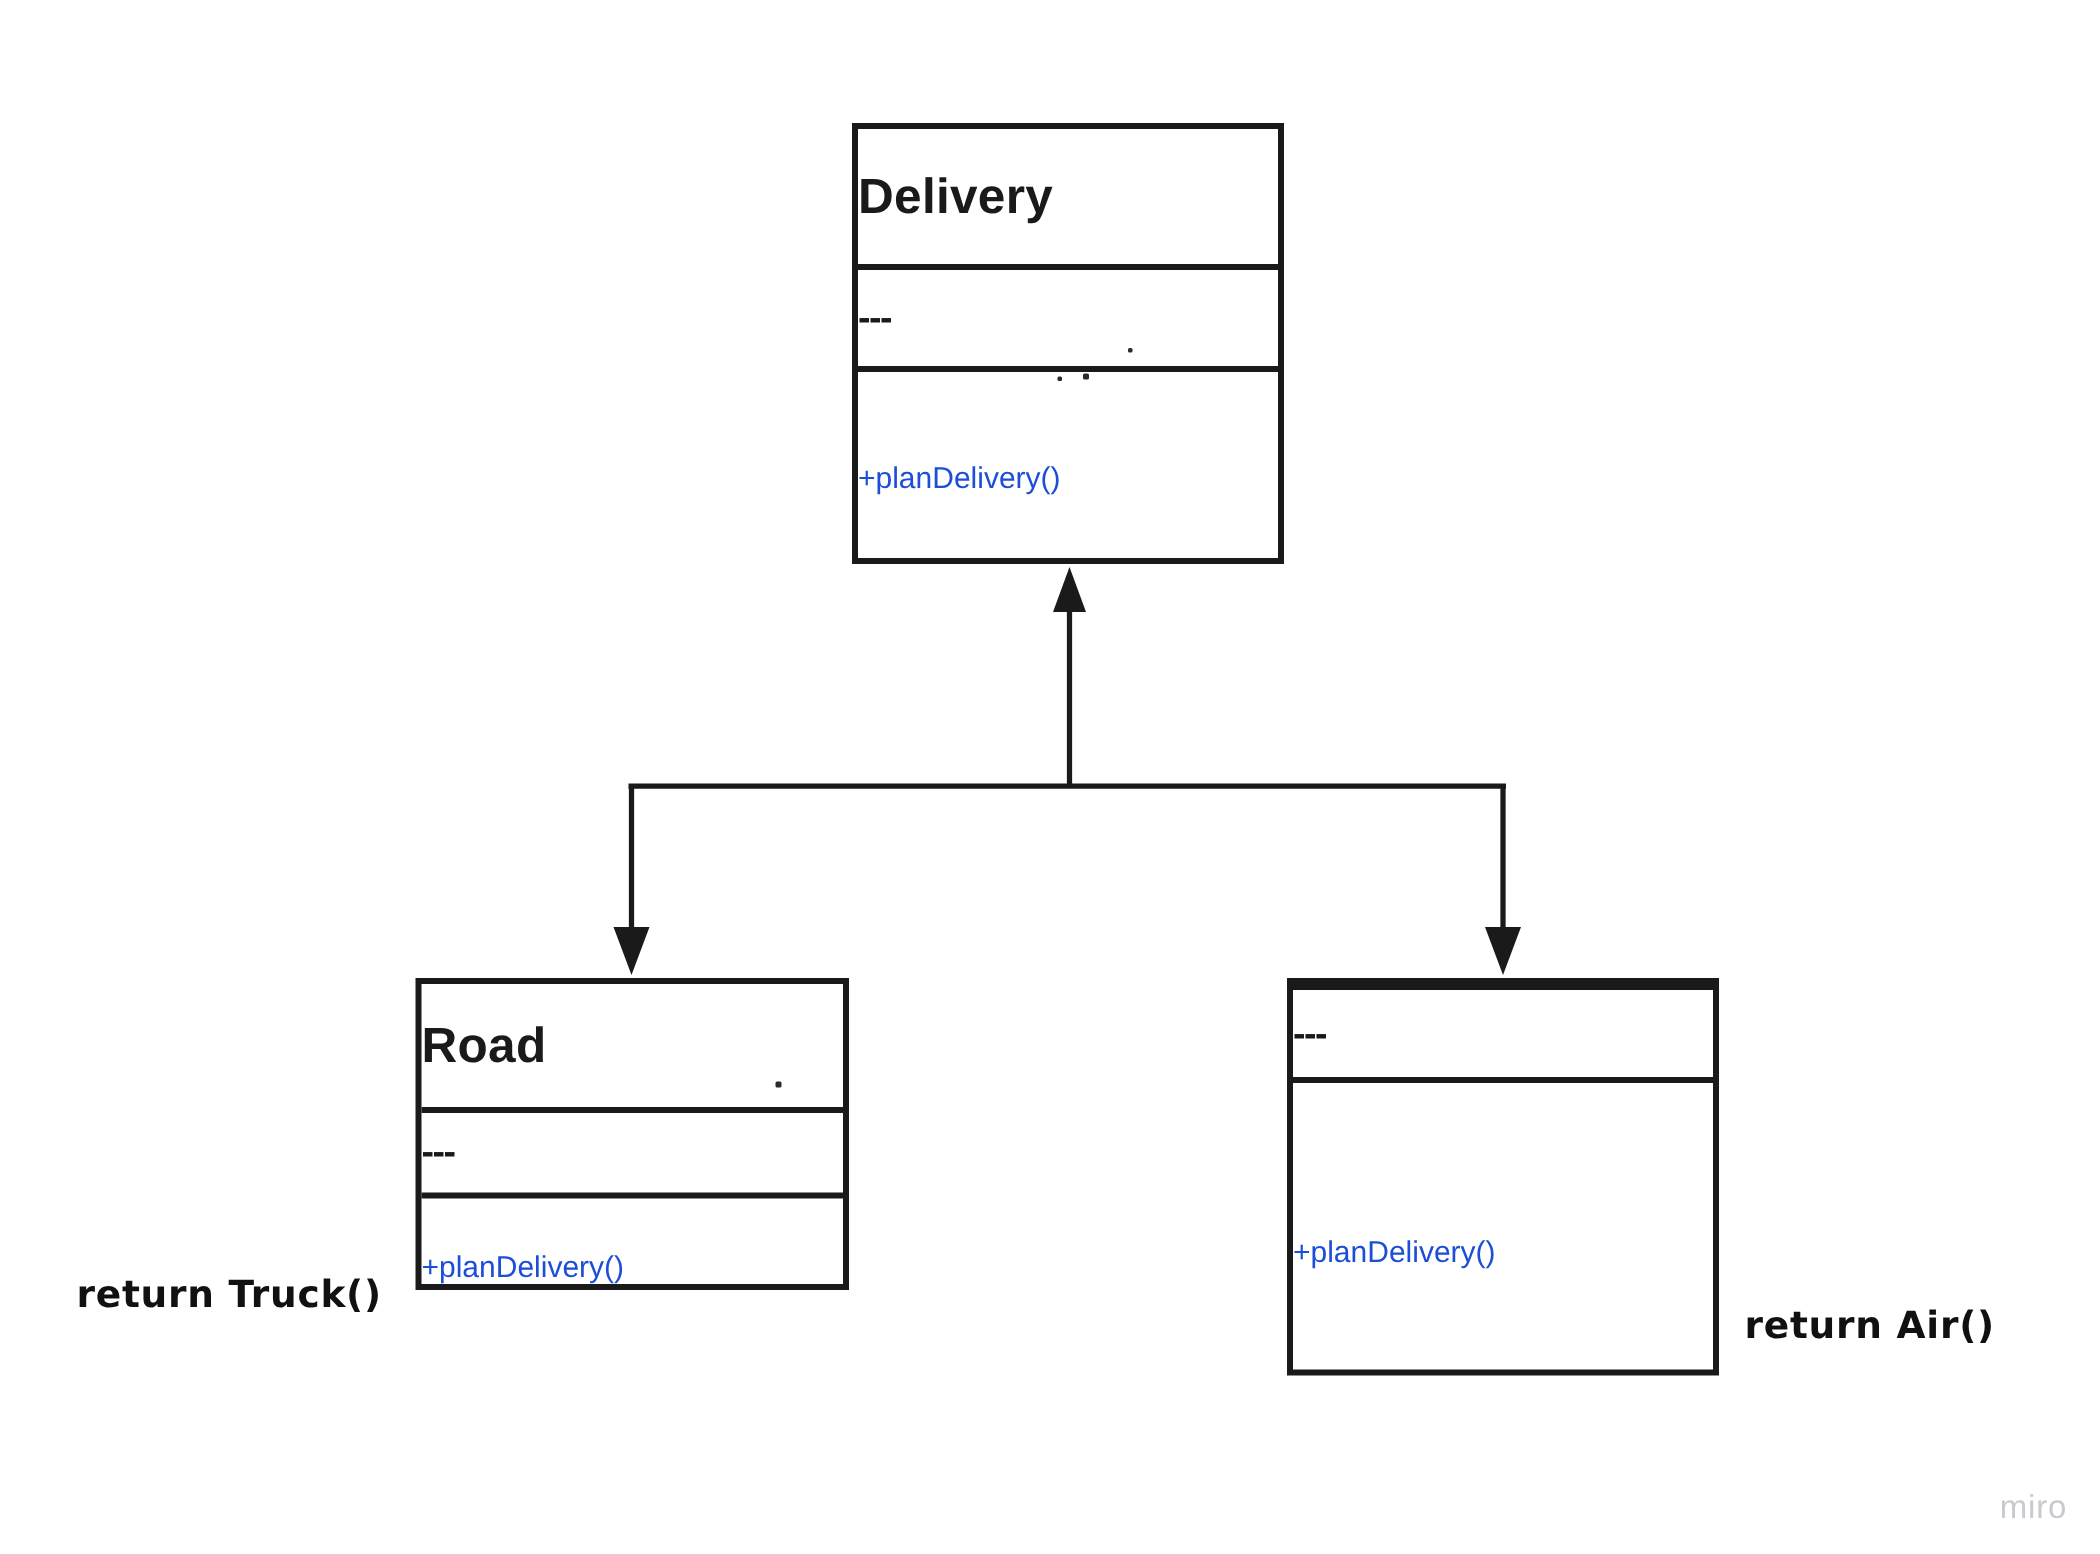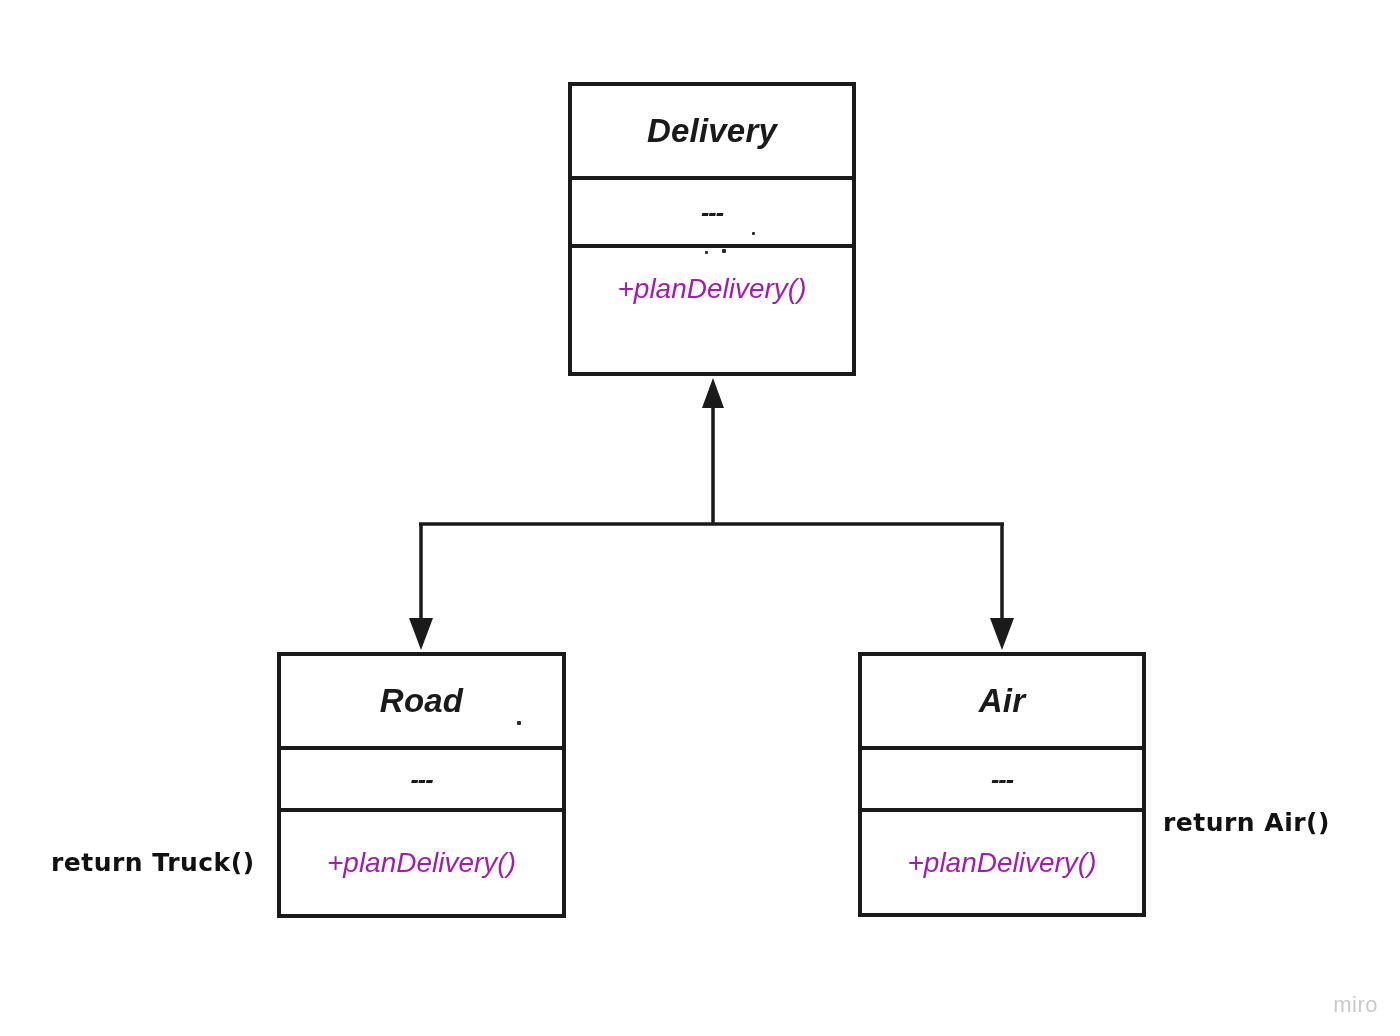--- a/index.html
+++ b/index.html
@@ -24,58 +24,58 @@
     box-sizing: border-box;
     background: #ffffff;
     border: 4px solid #1a1a1a;
     display: flex;
     flex-direction: column;
   }
   .uml-compartment {
     box-sizing: border-box;
     display: flex;
     flex-direction: column;
-    align-items: center;
+    align-items: flex-start;
     justify-content: center;
     text-align: center;
     overflow: hidden;
-    font-style: italic;
   }
   .compartment-divider {
     border-top: 4px solid #1a1a1a;
   }
 
   .class-name {
     font-size: 33px;
     font-weight: bold;
     letter-spacing: 0.2px;
     line-height: 1.1;
     color: #1a1a1a;
   }
   .attr-line {
     font-size: 25px;
     font-weight: 600;
     letter-spacing: -1px;
     color: #1a1a1a;
   }
   .method-line {
-    font-size: 28px;
+    font-size: 20px;
     font-weight: normal;
     line-height: 1.35;
-    color: #a21caf;
+    color: #1d4ed8;
     white-space: nowrap;
+    margin-top: 36px;
   }
 
   
   #class-delivery { left: 568px; top: 82px; width: 288px; height: 294px; }
   #class-delivery .c-title   { height: 90px; }
   #class-delivery .c-attrs   { height: 68px; }
   #class-delivery .c-methods { flex: 1 1 auto; padding-top: 22px; justify-content: flex-start; }
 
-  #class-road { left: 277px; top: 652px; width: 289px; height: 266px; }
+  #class-road { left: 277px; top: 652px; width: 289px; height: 208px; }
   #class-air  { left: 858px; top: 652px; width: 288px; height: 265px; }
   #class-road .c-title, #class-air .c-title     { height: 90px; }
   #class-road .c-attrs, #class-air .c-attrs     { height: 62px; }
   #class-road .c-methods, #class-air .c-methods { flex: 1 1 auto; }
 
   
   #connectors {
     position: absolute;
     left: 0;
     top: 0;
@@ -88,21 +88,21 @@
   .annotation {
     position: absolute;
     font-family: "DejaVu Sans", "Liberation Sans", sans-serif;
     font-size: 25px;
     font-weight: bold;
     color: #111111;
     white-space: nowrap;
     letter-spacing: 0.5px;
   }
   #note-truck { left: 51px; top: 848px; }
-  #note-air   { left: 1163px; top: 808px; }
+  #note-air   { left: 1163px; top: 869px; }
 
   
   #watermark {
     position: absolute;
     right: 22px;
     bottom: 18px;
     font-size: 22px;
     color: #c9c9cf;
     letter-spacing: 0.5px;
     font-weight: normal;
@@ -158,23 +158,20 @@
     </div>
     <div class="uml-compartment c-attrs compartment-divider">
       <div class="attr-line">---</div>
     </div>
     <div class="uml-compartment c-methods compartment-divider">
       <div class="method-line">+planDelivery()</div>
     </div>
   </div>
 
   <div class="uml-class" id="class-air">
-    <div class="uml-compartment c-title">
-      <div class="class-name">Air</div>
-    </div>
     <div class="uml-compartment c-attrs compartment-divider">
       <div class="attr-line">---</div>
     </div>
     <div class="uml-compartment c-methods compartment-divider">
       <div class="method-line">+planDelivery()</div>
     </div>
   </div>
 
   <div class="annotation" id="note-truck">return  Truck()</div>
 

